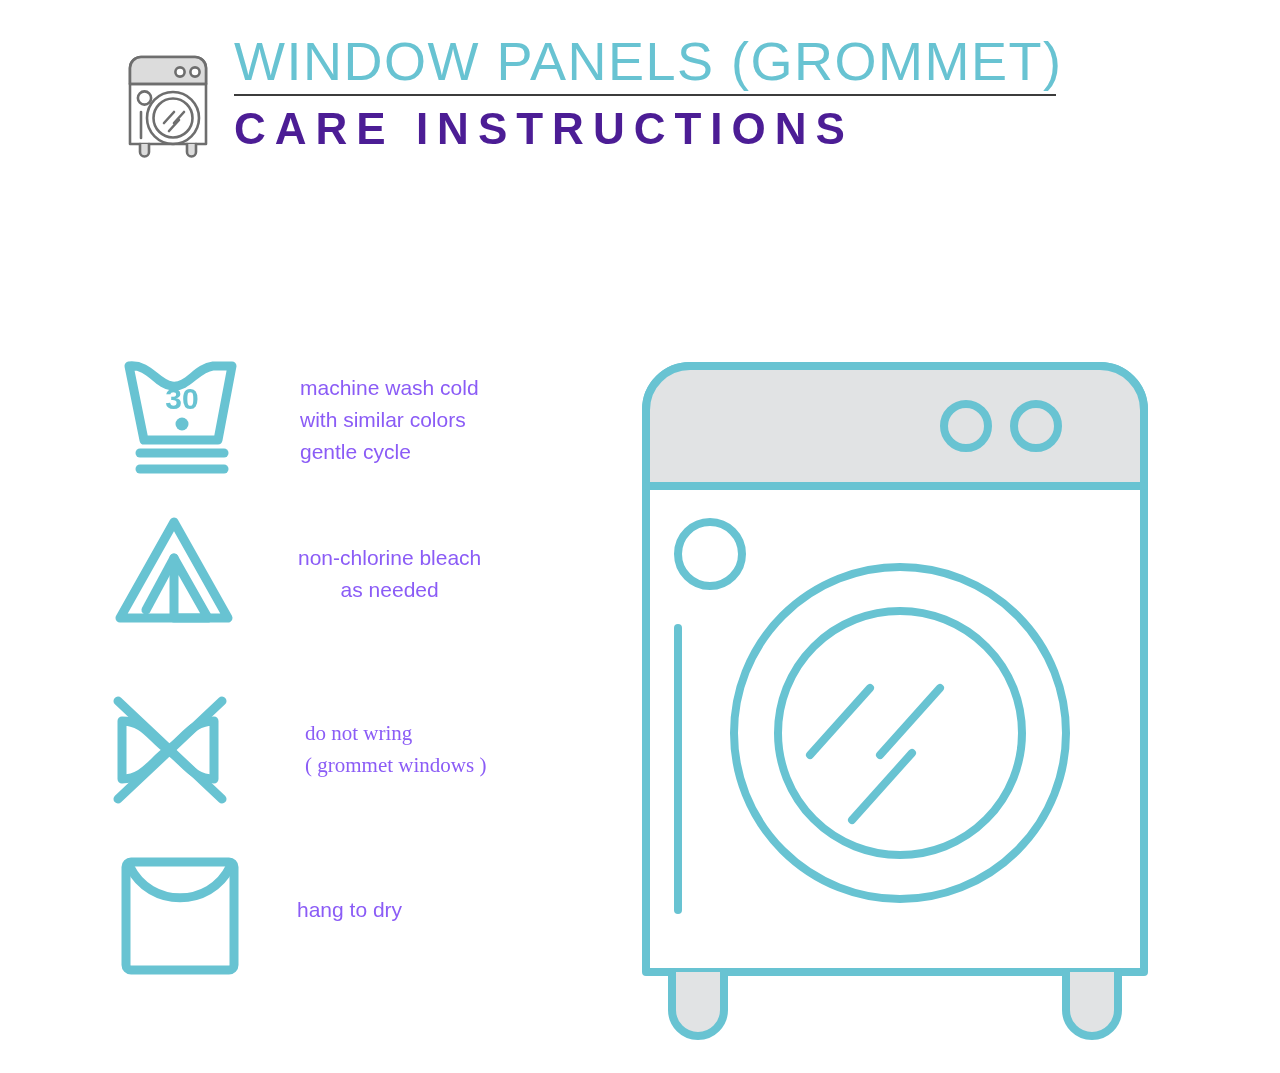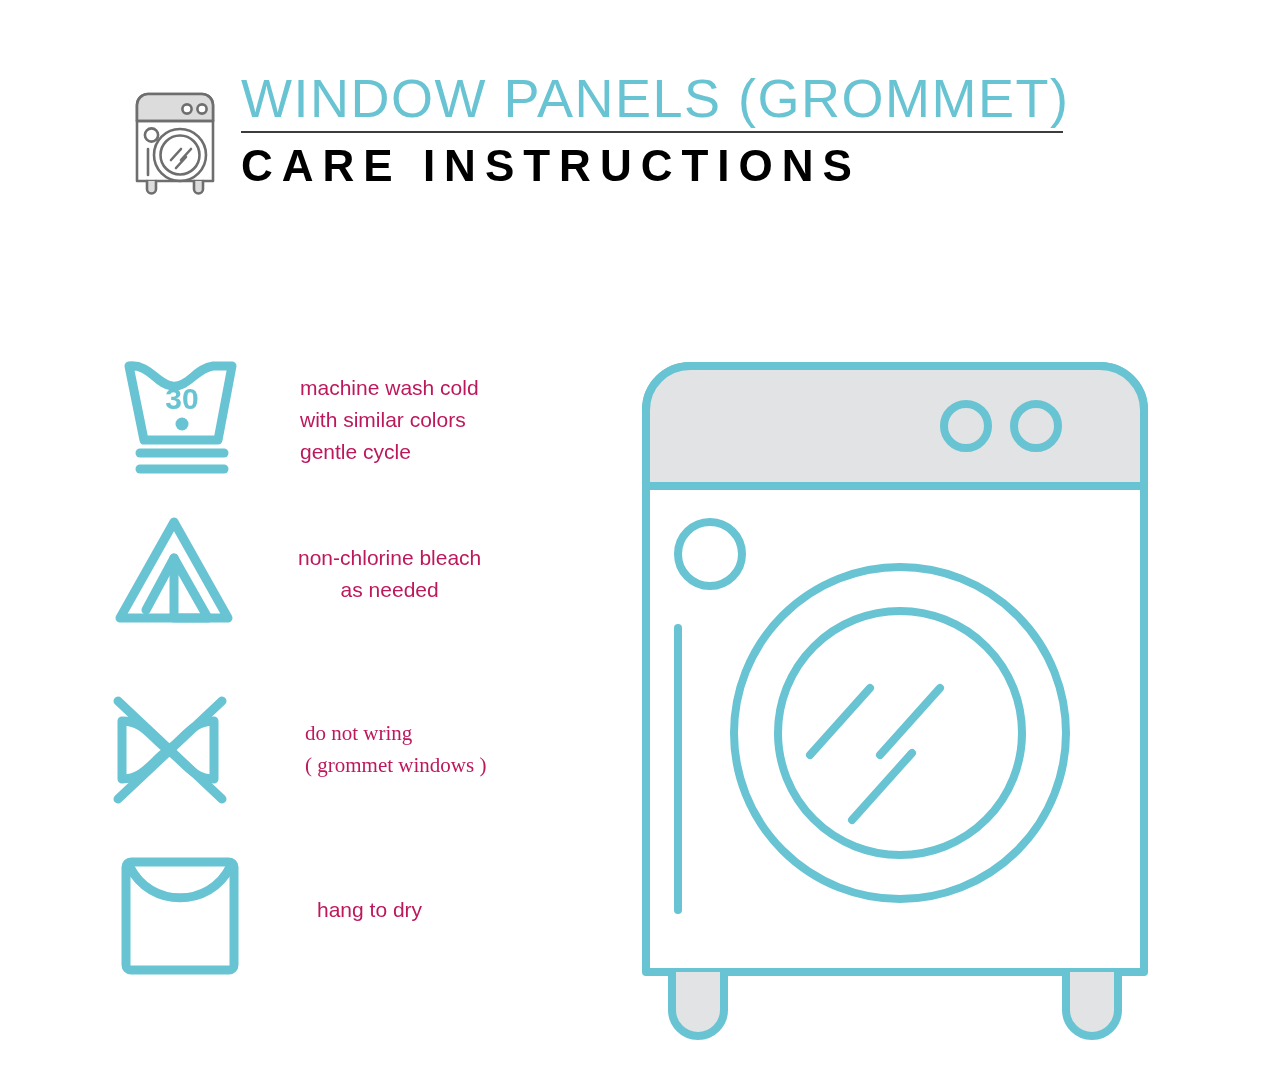--- a/index.html
+++ b/index.html
@@ -12,25 +12,24 @@
     height: 1073px;
     position: relative;
     overflow: hidden;
     font-family: "Liberation Sans", sans-serif;
     -webkit-font-smoothing: antialiased;
   }
 
   
   #header {
     position: absolute;
-    left: 15px;
+    left: 8px;
     top: 0;
     width: 1176px;
     height: 200px;
-    margin-top: 37px;
   }
   #logo-mark {
     position: absolute;
     left: 108px;
     top: 28px;
     width: 104px;
     height: 132px;
   }
   #title-block {
     position: absolute;
@@ -49,21 +48,21 @@
   #title-rule {
     margin-top: 6px;
     width: 822px;
     height: 2px;
     background: #3c3c3c;
   }
   #title-sub {
     margin-top: 11px;
     font-size: 44px;
     letter-spacing: 9px;
-    color: #000000;
+    color: #4c1d95;
     font-weight: 700;
     line-height: 1.0;
     white-space: nowrap;
   }
 
   
   #care-list {
     position: absolute;
     left: 0;
     top: 340px;
@@ -78,40 +77,40 @@
   .care-icon {
     position: absolute;
     left: 108px;
     top: 0;
     width: 150px;
     height: 130px;
   }
   .care-text {
     position: absolute;
     left: 300px;
-    color: #be185d;
+    color: #8b5cf6;
     font-size: 21px;
     line-height: 32px;
     white-space: pre-line;
   }
 
   #row-wash   { top: 10px; }
   #row-bleach { top: 170px; }
   #row-wring  { top: 345px; }
   #row-dry    { top: 510px; }
 
   #icon-wash   { left: 120px; }
   #icon-bleach { left: 108px; }
   #icon-wring  { left: 104px; }
   #icon-dry    { left: 116px; }
 
   #text-wash   { top: 22px;  left: 300px; }
   #text-bleach { top: 32px;  left: 298px; text-align: center; }
   #text-wring  { top: 32px;  left: 305px; font-family: Liberation Serif, serif; }
-  #text-dry    { top: 44px;  left: 317px; }
+  #text-dry    { top: 44px;  left: 297px; }
 
   
   #machine {
     position: absolute;
     left: 630px;
     top: 350px;
     width: 550px;
     height: 700px;
   }
 </style>

